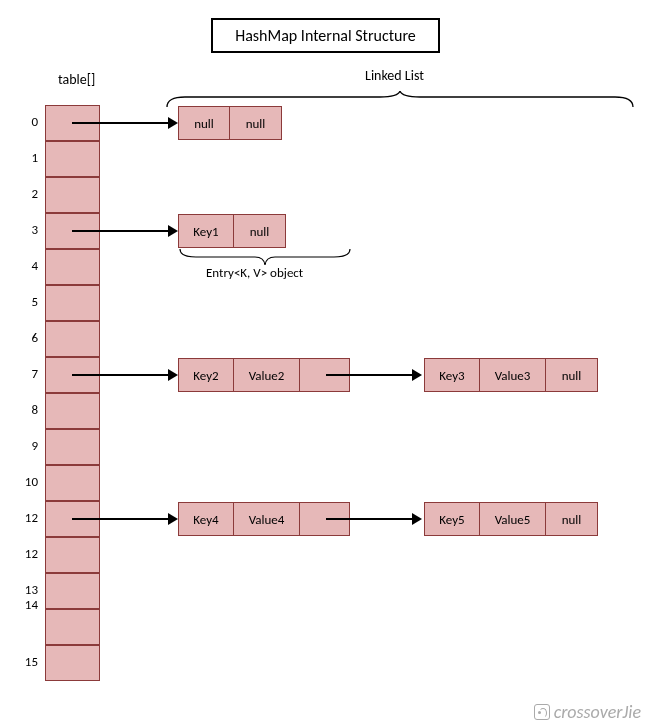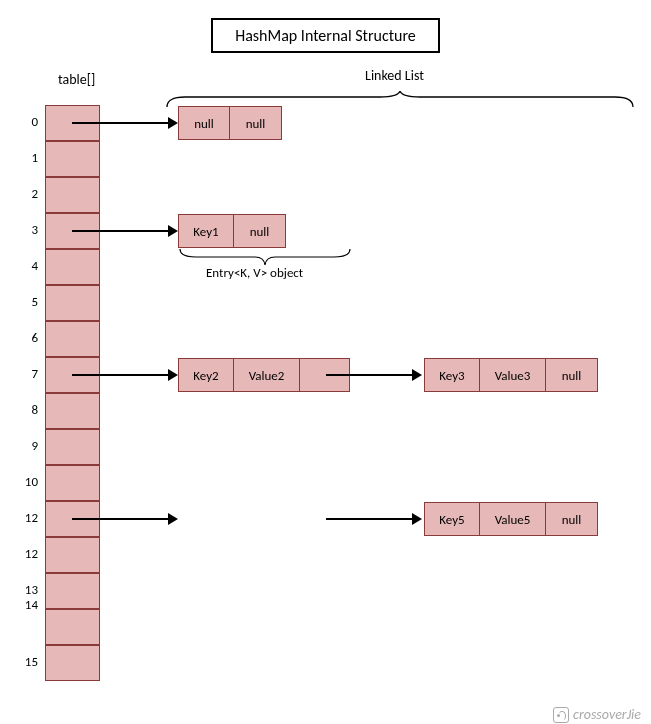--- a/index.html
+++ b/index.html
@@ -85,21 +85,21 @@
   .entry-label {
     position: absolute;
     font-size: 13px;
     text-align: center;
   }
   .watermark {
     position: absolute;
     right: 10px;
     bottom: 6px;
     color: #aaa;
-    font-size: 14px;
+    font-size: 18px;
     font-style: italic;
     display: flex;
     align-items: center;
     gap: 4px;
   }
   .wm-icon {
     width: 16px; height: 16px;
     border: 1.5px solid #aaa;
     border-radius: 3px;
     position: relative;
@@ -208,20 +208,25 @@
   <div class="node-group" style="left:414px; top:259px">
     <div class="cell" style="width:56px">Key3</div>
     <div class="cell" style="width:66px">Value3</div>
     <div class="cell" style="width:52px">null</div>
   </div>
 
   <svg class="arrow-svg" style="left:62px; top:410px; width:106px; height:20px">
     <line x1="0" y1="10" x2="96" y2="10" stroke="#000" stroke-width="2"></line>
     <polygon points="96,4 106,10 96,16" fill="#000"></polygon>
   </svg>
+  <div class="node-group" style="left:168px; top:403px">
+    <div class="cell" style="width:56px">Key4</div>
+    <div class="cell" style="width:66px">Value4</div>
+    <div class="cell" style="width:50px"></div>
+  </div>
   <svg class="arrow-svg" style="left:316px; top:410px; width:96px; height:20px">
     <line x1="0" y1="10" x2="86" y2="10" stroke="#000" stroke-width="2"></line>
     <polygon points="86,4 96,10 86,16" fill="#000"></polygon>
   </svg>
   <div class="node-group" style="left:414px; top:403px">
     <div class="cell" style="width:56px">Key5</div>
     <div class="cell" style="width:66px">Value5</div>
     <div class="cell" style="width:52px">null</div>
   </div>
 

